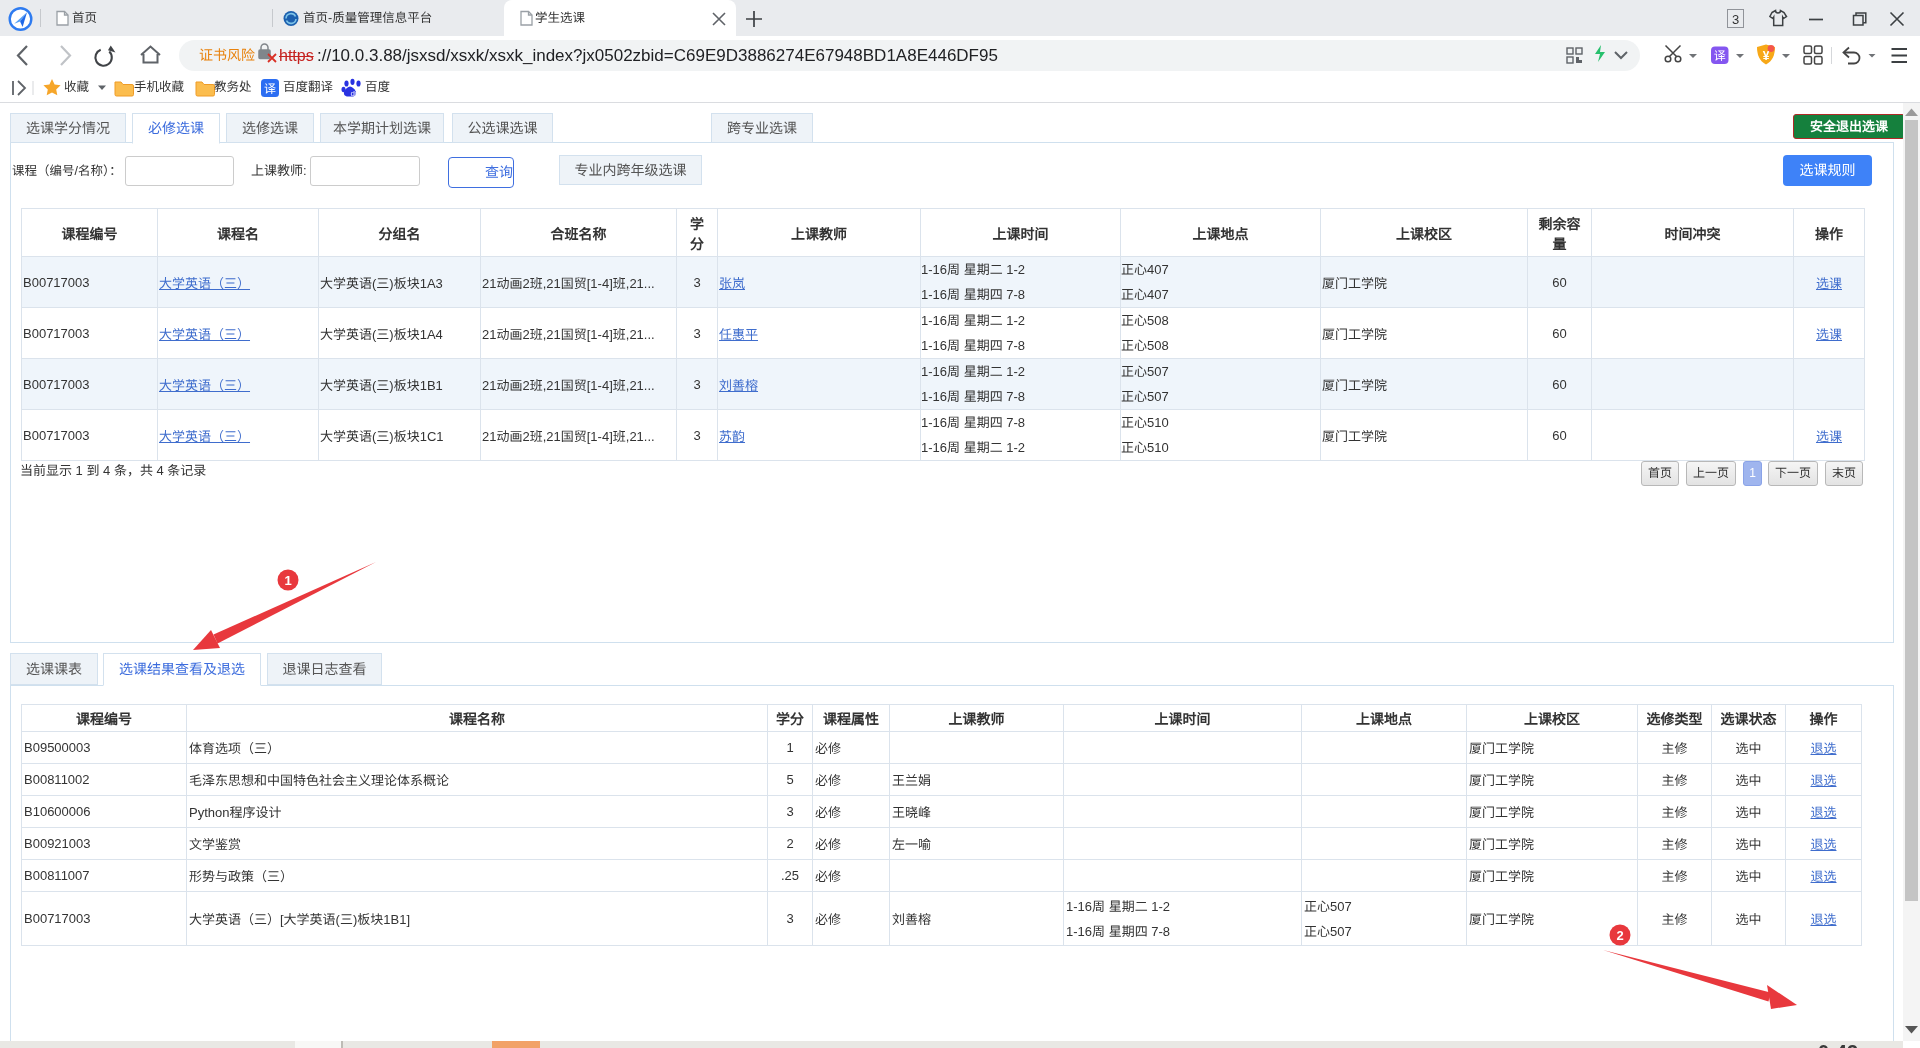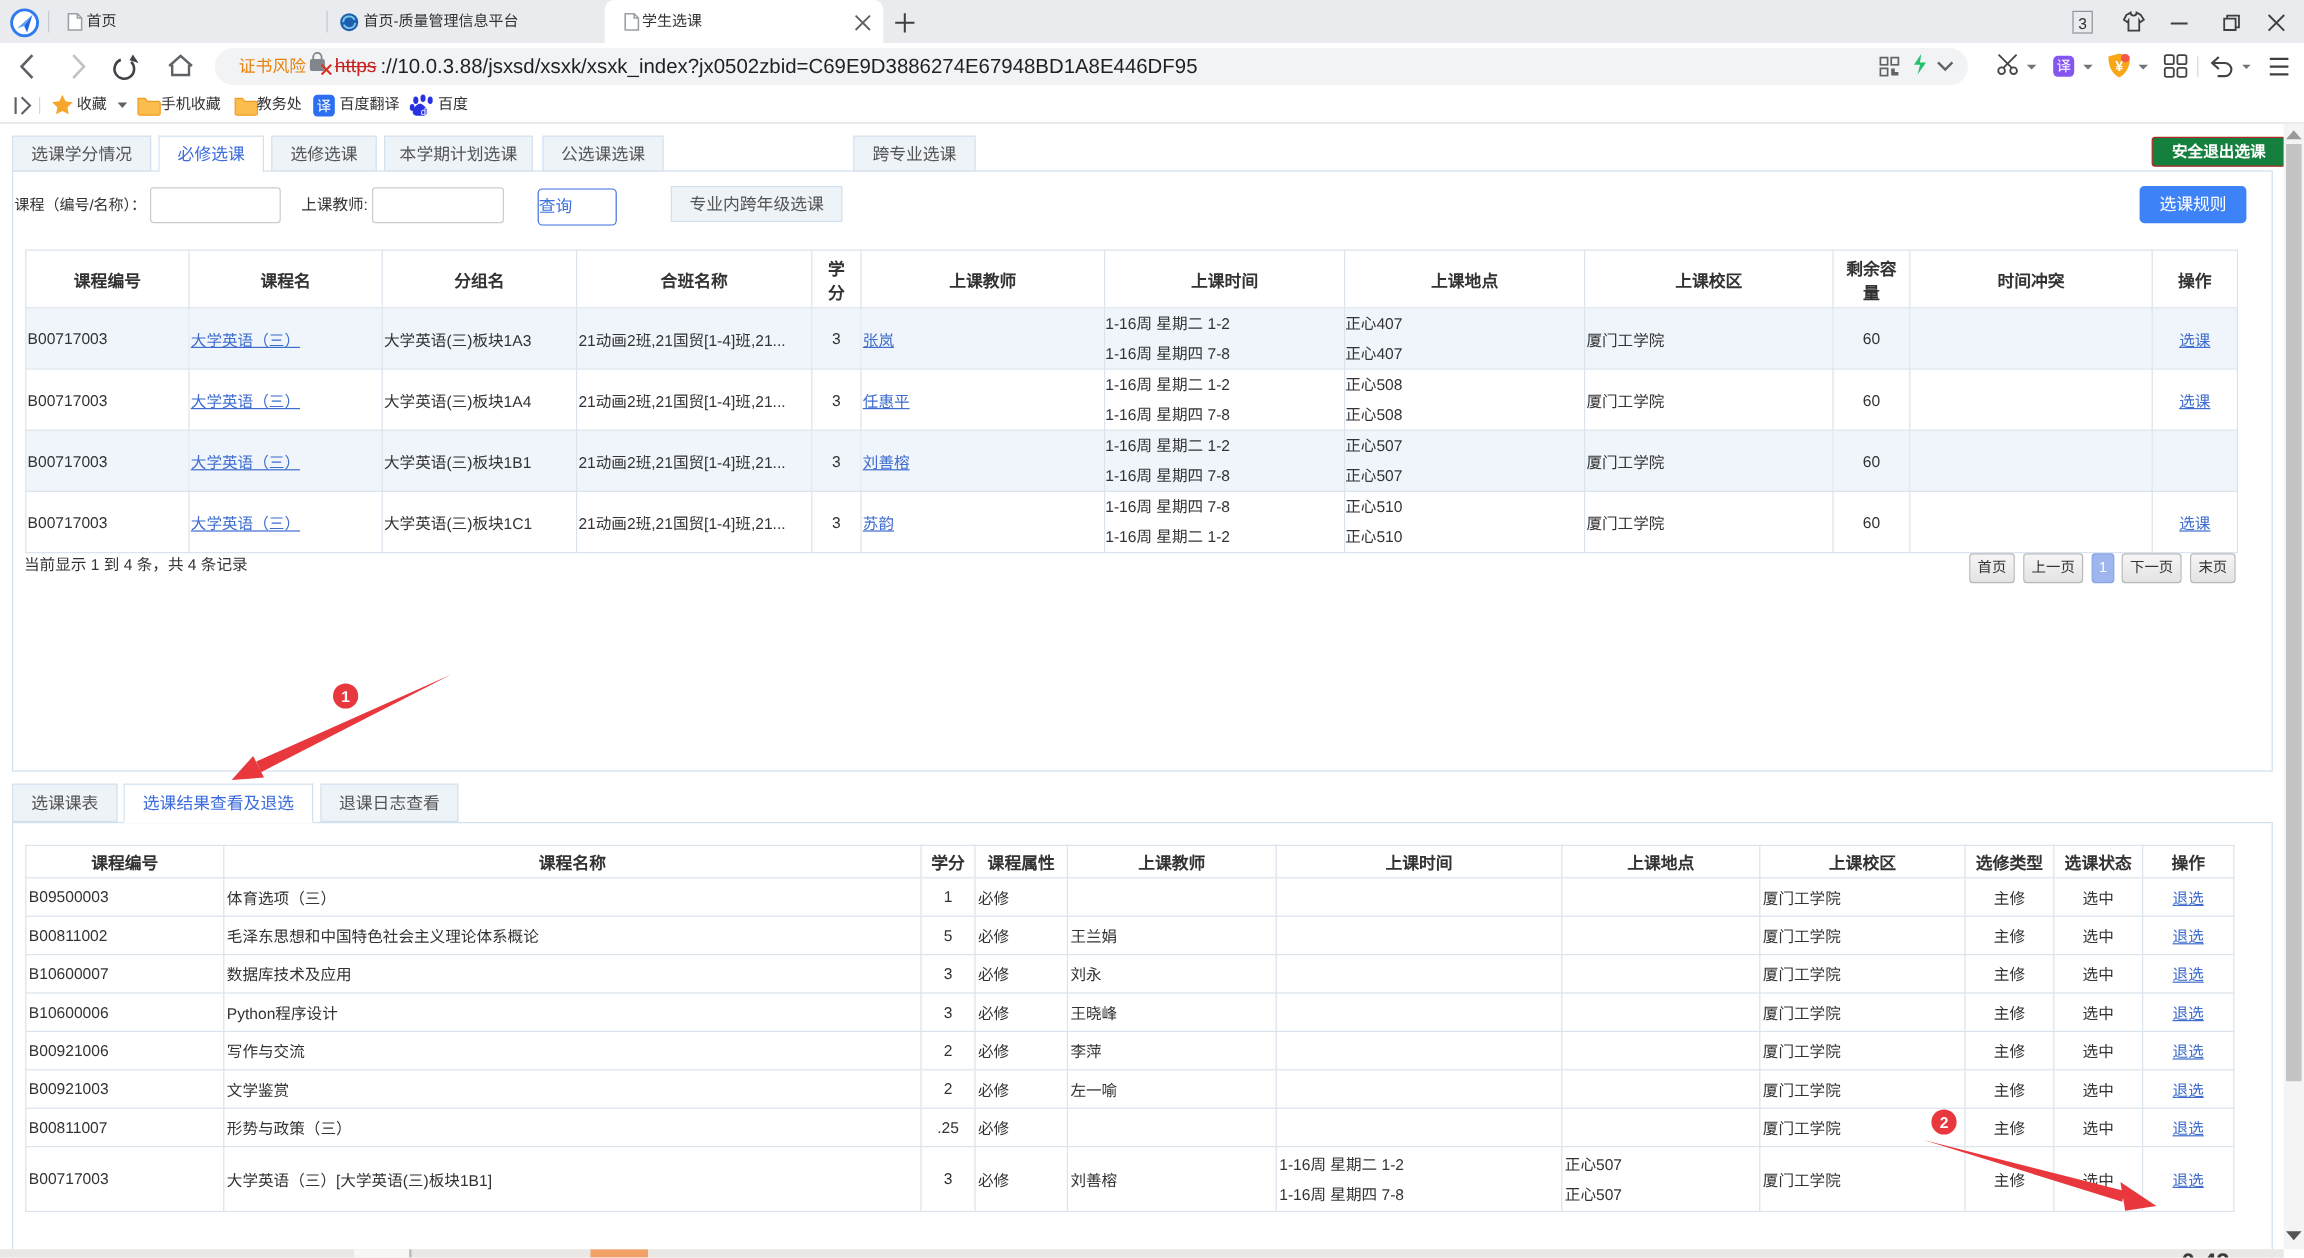--- a/index.html
+++ b/index.html
@@ -20,21 +20,21 @@
     background:#eef3f8; border:1px solid #d3e1ee; color:#555; font-size:14px; }
   .ptab.act { background:#fff; border-bottom:1px solid #fff; color:#3c6cdd; height:31px; }
   .ptab2 { position:absolute; top:653px; height:32px; line-height:30px; text-align:center;
     background:#eef3f8; border:1px solid #d3e1ee; color:#555; font-size:14px; }
   .ptab2.act { background:#fff; border-bottom:1px solid #fff; color:#3c6cdd; height:33px; }
   #panel1 { position:absolute; left:10px; top:142px; width:1884px; height:501px; border:1px solid #cfe0ee; }
   #panel2 { position:absolute; left:10px; top:685px; width:1884px; height:363px; border:1px solid #cfe0ee; border-bottom:none; }
   .inp { position:absolute; height:30px; background:#fff; border:1px solid #ccc; border-radius:3px; }
   .lbl { position:absolute; font-size:13px; color:#333; height:30px; line-height:30px; }
   #btnQuery { position:absolute; left:448px; top:157px; width:66px; height:31px; border:1px solid #3f6fe0;
-    border-radius:4px; color:#3f6fe0; font-size:14px; text-align:left; line-height:29px; background:#fff; }
+    border-radius:4px; color:#3f6fe0; font-size:14px; text-align:right; line-height:29px; background:#fff; }
   #btnRule { position:absolute; left:1783px; top:155px; width:89px; height:31px; background:#3e82f8;
     border-radius:4px; color:#fff; font-size:14px; text-align:center; line-height:31px; }
   #btnExit { position:absolute; left:1793px; top:114px; width:112px; height:25px; background:#15803d;
     border:1px solid #b02a27; border-radius:3px; color:#fff; font-size:13px; font-weight:bold;
     text-align:center; line-height:23px; }
   
   table { border-collapse:collapse; table-layout:fixed; }
   #t1 { position:absolute; left:21px; top:208px; width:1843px; }
   #t2 { position:absolute; left:21px; top:704px; width:1840px; }
   td, th { border:1px solid #dbe3ec; font-size:13px; color:#333; overflow:hidden; white-space:nowrap; }
@@ -346,51 +346,25 @@
         <td>必修</td>
         <td>王兰娟</td>
         <td></td>
         <td></td>
         <td>厦门工学院</td>
         <td class="c">主修</td>
         <td class="c">选中</td>
         <td class="c"><a>退选</a></td>
       </tr>
 <tr style="height:32px">
-        <td>B10600007</td>
-        <td>数据库技术及应用</td>
-        <td class="c">3</td>
-        <td>必修</td>
-        <td>刘永</td>
-        <td></td>
-        <td></td>
-        <td>厦门工学院</td>
-        <td class="c">主修</td>
-        <td class="c">选中</td>
-        <td class="c"><a>退选</a></td>
-      </tr>
-<tr style="height:32px">
         <td>B10600006</td>
         <td>Python程序设计</td>
         <td class="c">3</td>
         <td>必修</td>
         <td>王晓峰</td>
-        <td></td>
-        <td></td>
-        <td>厦门工学院</td>
-        <td class="c">主修</td>
-        <td class="c">选中</td>
-        <td class="c"><a>退选</a></td>
-      </tr>
-<tr style="height:32px">
-        <td>B00921006</td>
-        <td>写作与交流</td>
-        <td class="c">2</td>
-        <td>必修</td>
-        <td>李萍</td>
         <td></td>
         <td></td>
         <td>厦门工学院</td>
         <td class="c">主修</td>
         <td class="c">选中</td>
         <td class="c"><a>退选</a></td>
       </tr>
 <tr style="height:32px">
         <td>B00921003</td>
         <td>文学鉴赏</td>

